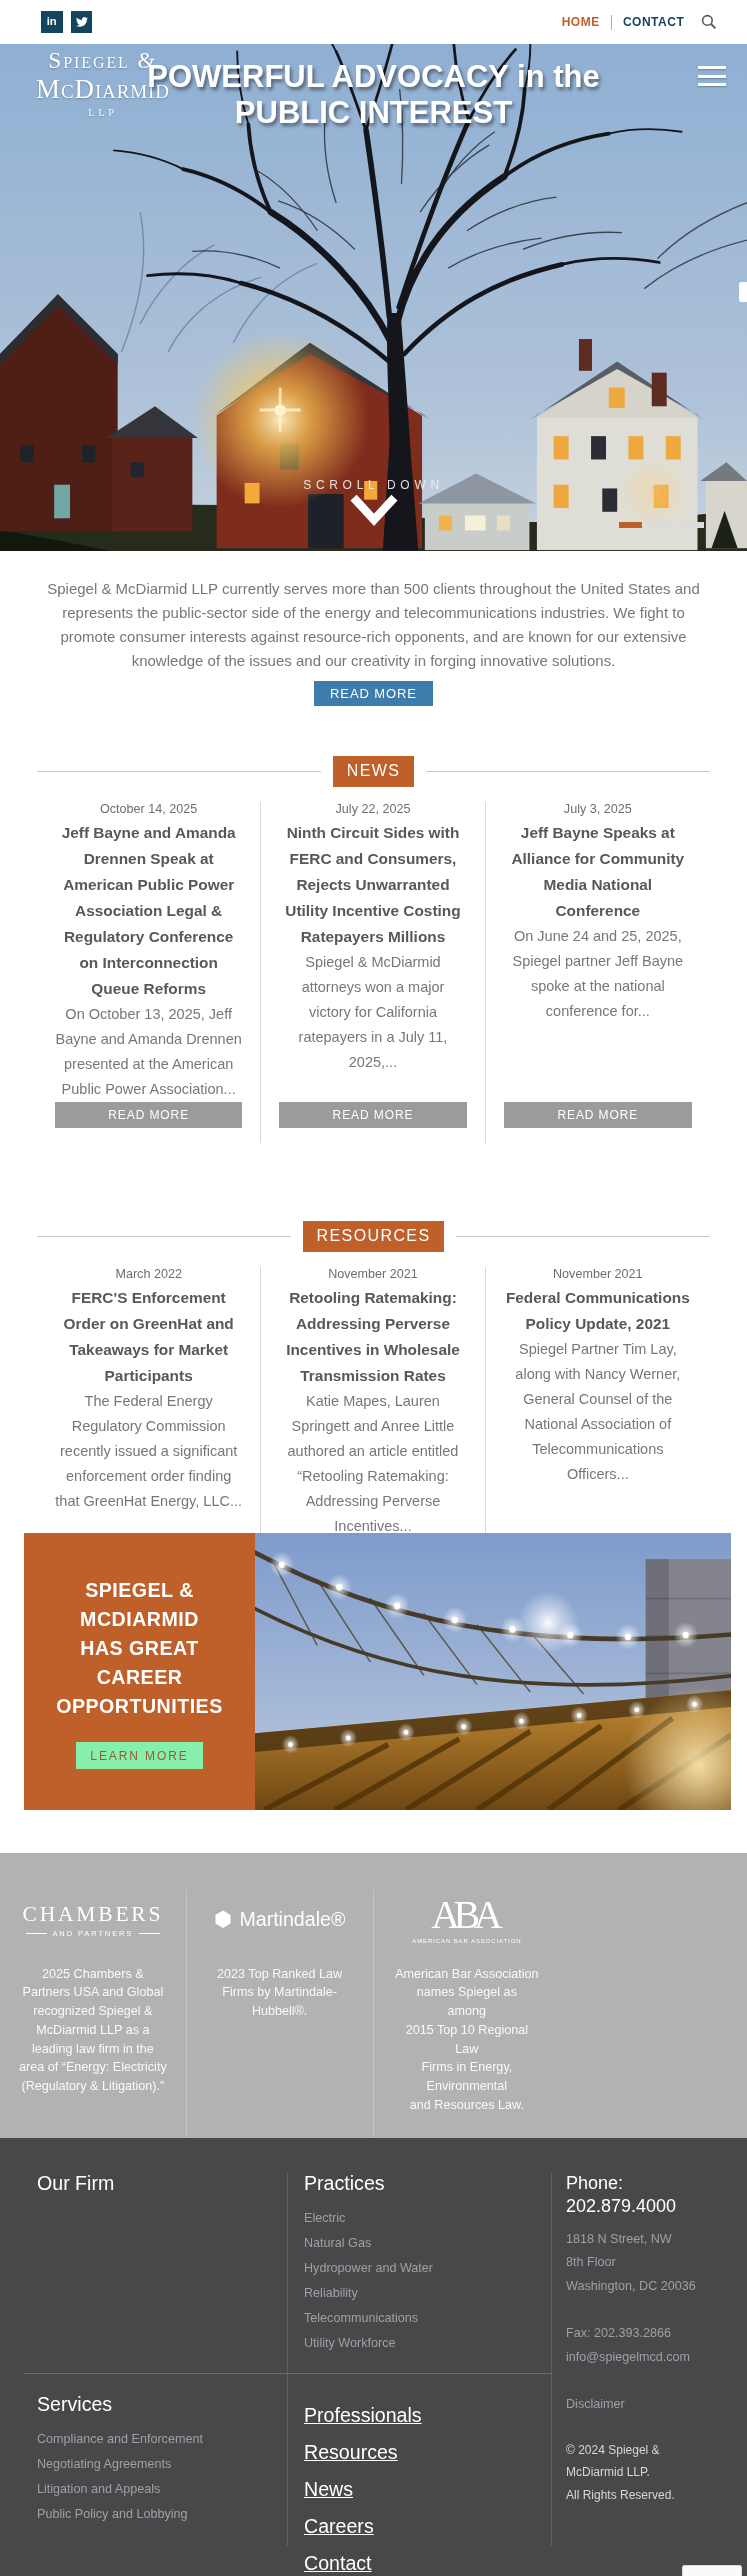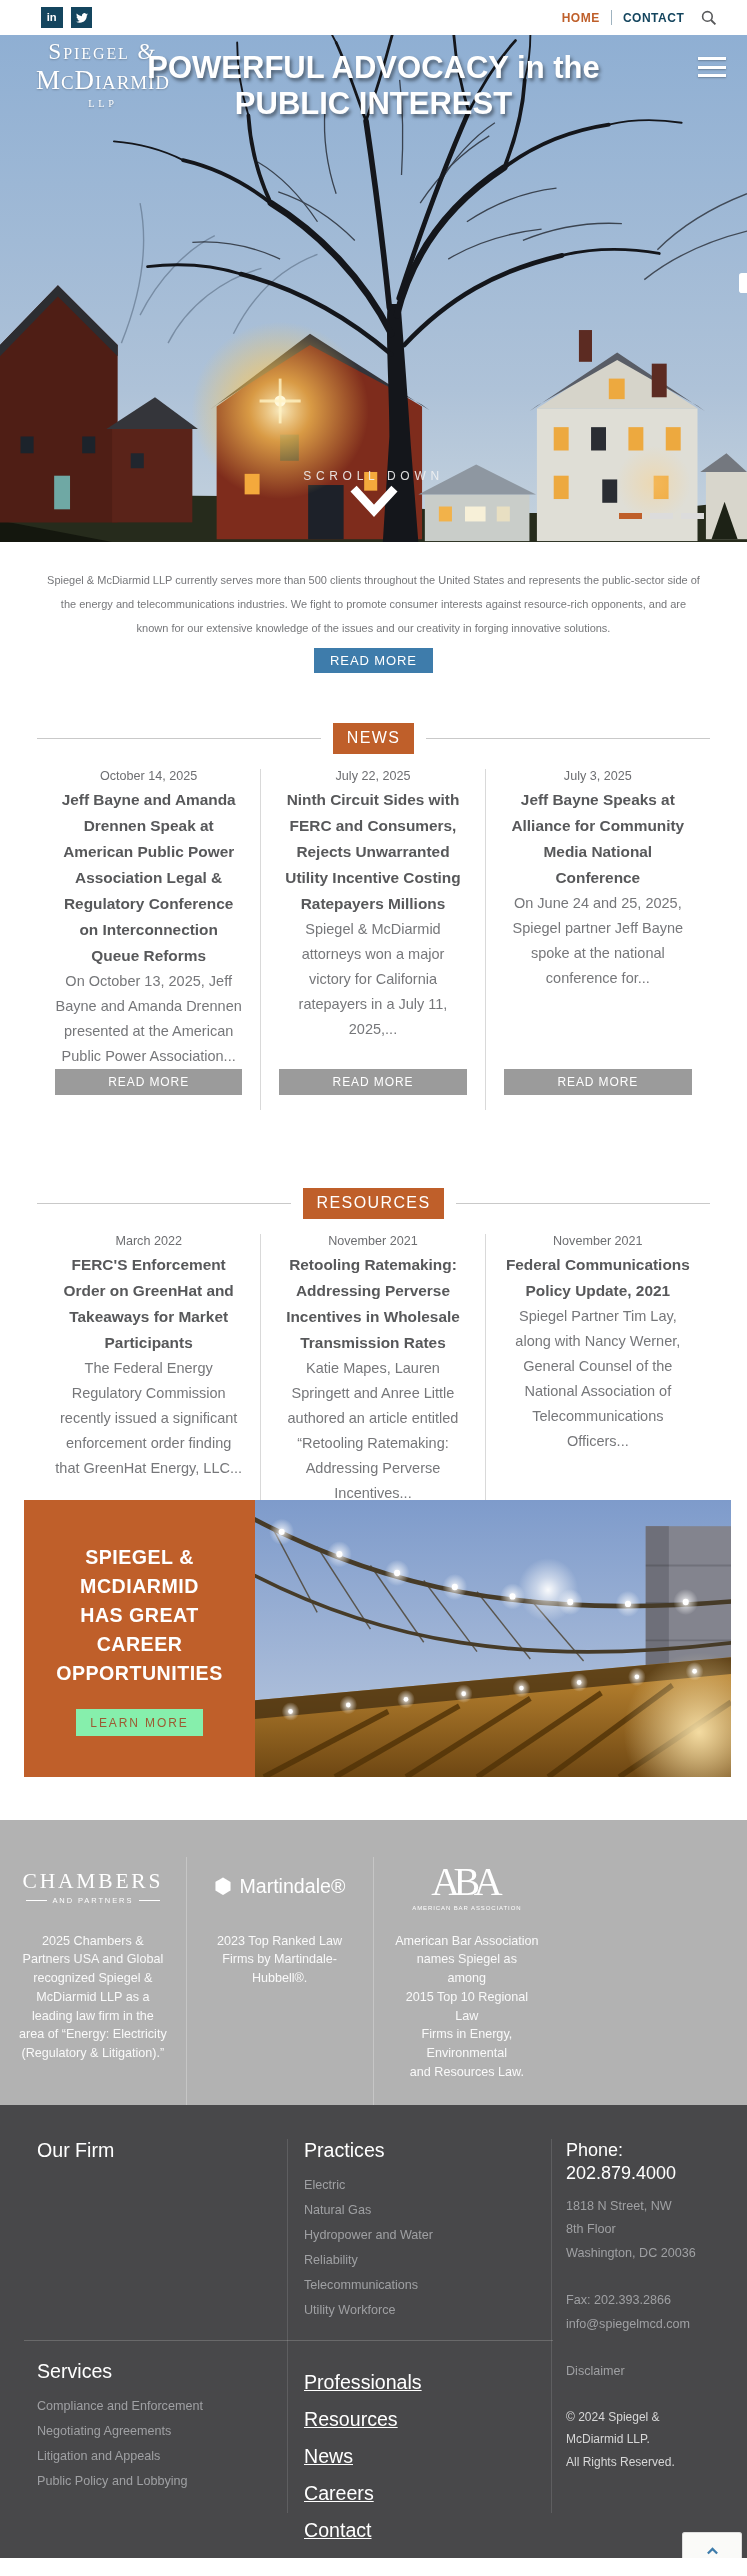--- a/index.html
+++ b/index.html
@@ -1,21 +1,21 @@
 <!DOCTYPE html>
 <html style="font-size:15px"><head>
 <meta charset="utf-8">
 <style>
   html,body{margin:0;padding:0;background:#fff;}
   body{width:747px;font-family:"Liberation Sans",sans-serif;}
   .page{width:747px;display:flow-root;overflow:hidden;background:#fff;}
   a{text-decoration:none;}
 
   
-  .topbar{height:35px;background:#fff;display:flex;align-items:center;}
+  .topbar{height:44px;background:#fff;display:flex;align-items:center;}
   .social{display:flex;gap:8.4px;margin-left:41px;}
   .sq{width:21.5px;height:21.5px;background:#14455e;display:flex;align-items:center;justify-content:center;color:#fff;}
   .sq .in-txt{font-size:11.2px;font-weight:bold;line-height:1;}
   .topnav{margin-left:auto;margin-right:30px;display:flex;align-items:center;gap:11.2px;}
   .nav-home{color:#bf5f2a;font-size:12px;font-weight:bold;letter-spacing:0.5px;}
   .nav-contact{color:#14455e;font-size:12px;font-weight:bold;letter-spacing:0.5px;}
   .nav-sep{width:0.9px;height:15px;background:#9fb3c0;}
   .search-btn{display:flex;align-items:center;margin-left:5.6px;cursor:pointer;}
 
   
@@ -34,21 +34,21 @@
   .scroll-wrap{position:absolute;left:0;right:0;bottom:17px;z-index:3;text-align:center;cursor:pointer;}
   .scroll-txt{color:#f2f2f2;font-size:12px;letter-spacing:4.7px;opacity:.9;}
   .dots{position:absolute;right:43px;bottom:23.4px;z-index:3;display:flex;gap:7.5px;}
   .dots span{width:23.4px;height:5.6px;display:block;}
   .dot-active{background:#bf5f2a;}
   .dot-idle{background:#dcdcdc;}
   .edge-tab{position:absolute;right:0;bottom:249px;width:8.4px;height:19.6px;background:#fff;border-radius:2.8px 0 0 2.8px;z-index:3;}
 
   
   .intro{padding-top:26px;text-align:center;}
-  .intro p{margin:0 auto;width:660px;font-size:11px;line-height:24px;color:#76777a;}
+  .intro p{margin:0 auto;width:660px;font-size:15px;line-height:24px;color:#76777a;}
   .btn-blue{display:inline-block;margin-top:8.4px;background:#3e7cab;color:#fff;font-size:13px;
     letter-spacing:0.9px;padding:4.7px 16px;}
 
   
   .sec-head{display:flex;align-items:center;margin:50px 37px 0;}
   .sec-head.res{margin-top:101px;}
   .sec-line{flex:1;height:0.9px;background:#c9c9c9;}
   .sec-badge{background:#bf5f2a;color:#fff;font-size:16px;letter-spacing:1.4px;padding:6.5px 14px;margin:0 12px;}
   .cards{display:grid;grid-template-columns:1fr 1fr 1fr;margin:15px 37px 0;}
   .cards.news-cards{height:318px;}

